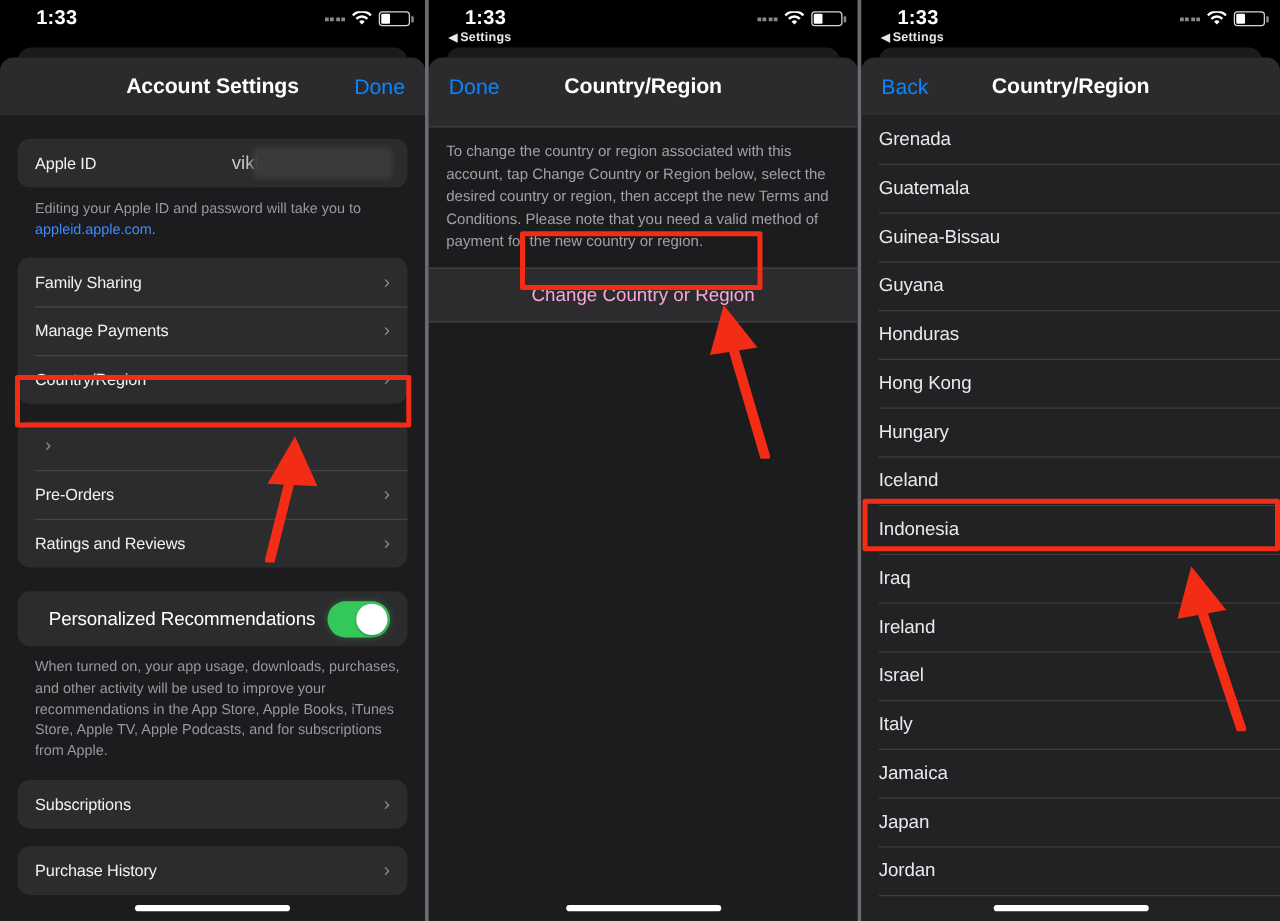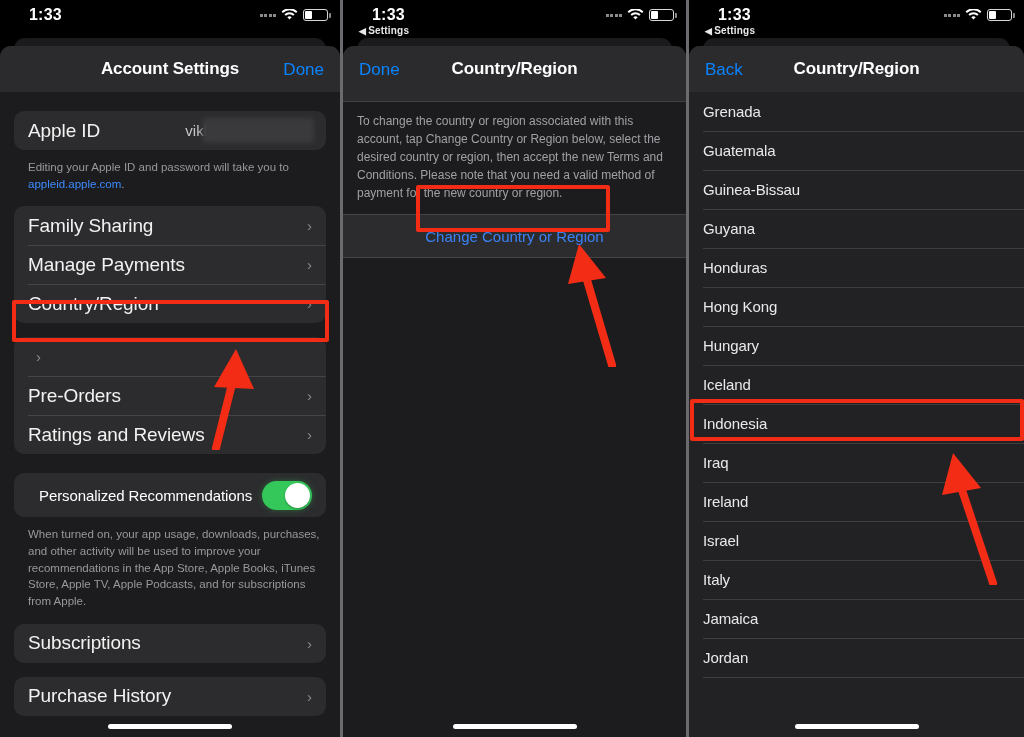--- a/index.html
+++ b/index.html
@@ -75,21 +75,21 @@
   .content { position: absolute; left:0; right:0; top: 46px; bottom: 0; background: #1c1c1e; }
   .group { margin: 0 14px; background: #2c2c2e; border-radius: 10px; overflow: hidden; }
   .row {
     position: relative; display: flex; align-items: center;
     height: 39px; padding: 0 14px; cursor: pointer;
   }
   .row + .row::before {
     content: ""; position: absolute; left: 14px; right: 0; top: 0;
     height: 0.5px; background: rgba(255,255,255,.12);
   }
-  .row-label { font-size: 19px; color: #f2f2f2; flex: 1; letter-spacing: -.1px; }
+  .row-label { font-size: 13px; color: #f2f2f2; flex: 1; letter-spacing: -.1px; }
   .chev { color: #8a8a8e; font-size: 15px; font-weight: 300; margin-left: 8px; }
   .row-value { font-size: 15px; color: #c6c6c8; margin-right: 80px; }
   .redact {
     position: absolute; right: 12px; top: 7px; width: 112px; height: 25px;
     background: #3a3a3c; border-radius: 4px;
     filter: blur(2px);
   }
   .footnote {
     margin: 9px 16px 0 28px; font-size: 11.5px; color: #98989d; line-height: 1.45;
   }
@@ -114,21 +114,21 @@
   .intro-text {
     padding: 10px 14px 12px 14px; font-size: 12px; color: #a0a0a5; line-height: 1.5;
   }
   .action-band {
     position: relative; background: #2c2c2e; height: 44px;
     display: flex; align-items: center; justify-content: center;
     border-top: .5px solid rgba(255,255,255,.12);
     border-bottom: .5px solid rgba(255,255,255,.12);
     cursor: pointer;
   }
-  .action-band span { font-size: 15px; color: #3b82f6; }
+  .action-band span { font-size: 15px; color: #f9a8d4; }
 
   
   .country-list { position: absolute; left: 0; right: 0; top: 46px; bottom: 0; background: #222225; overflow: hidden; }
   .country-row {
     position: relative; height: 39px; display: flex; align-items: center;
     padding: 0 14px; cursor: pointer;
   }
   .country-row::after {
     content: ""; position: absolute; left: 14px; right: 0; bottom: 0;
     height: .5px; background: rgba(255,255,255,.13);
@@ -382,20 +382,23 @@
           <div class="country-row">
             <span class="name">Israel</span>
           </div>
           <div class="country-row">
             <span class="name">Italy</span>
           </div>
           <div class="country-row">
             <span class="name">Jamaica</span>
           </div>
           <div class="country-row">
+            <span class="name">Japan</span>
+          </div>
+          <div class="country-row">
             <span class="name">Jordan</span>
           </div>
         </div>
     </div>
 
     <div class="home-ind"></div>
   </div>
 
   <div class="divider" id="divider-1"></div>
   <div class="divider" id="divider-2"></div>

